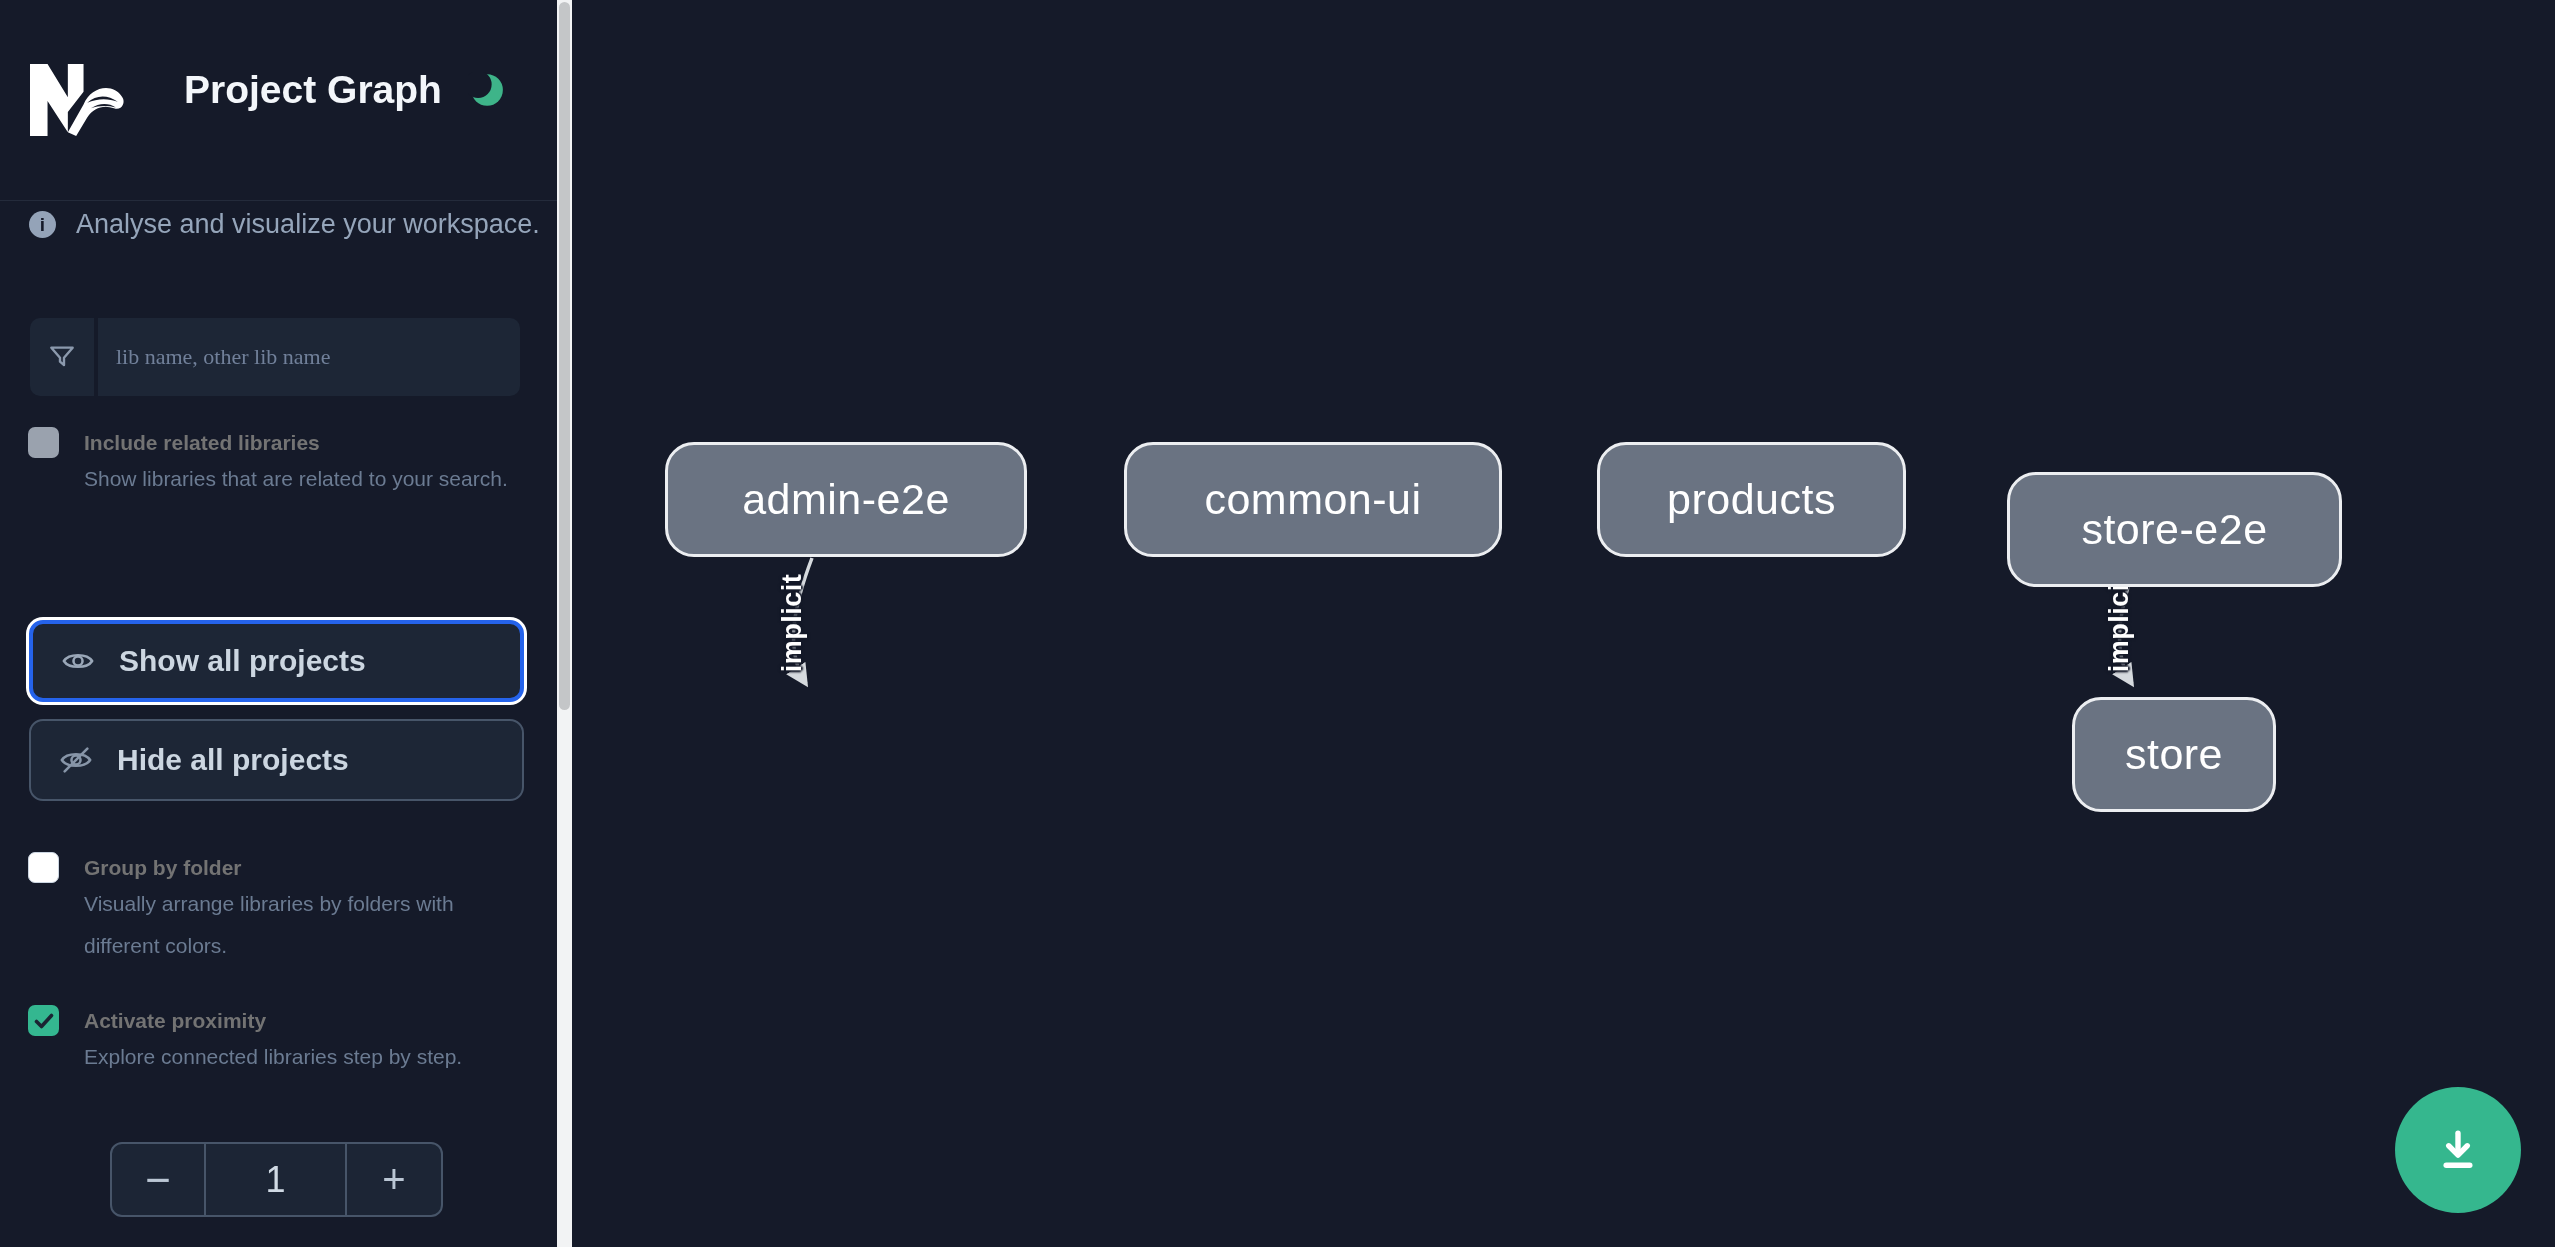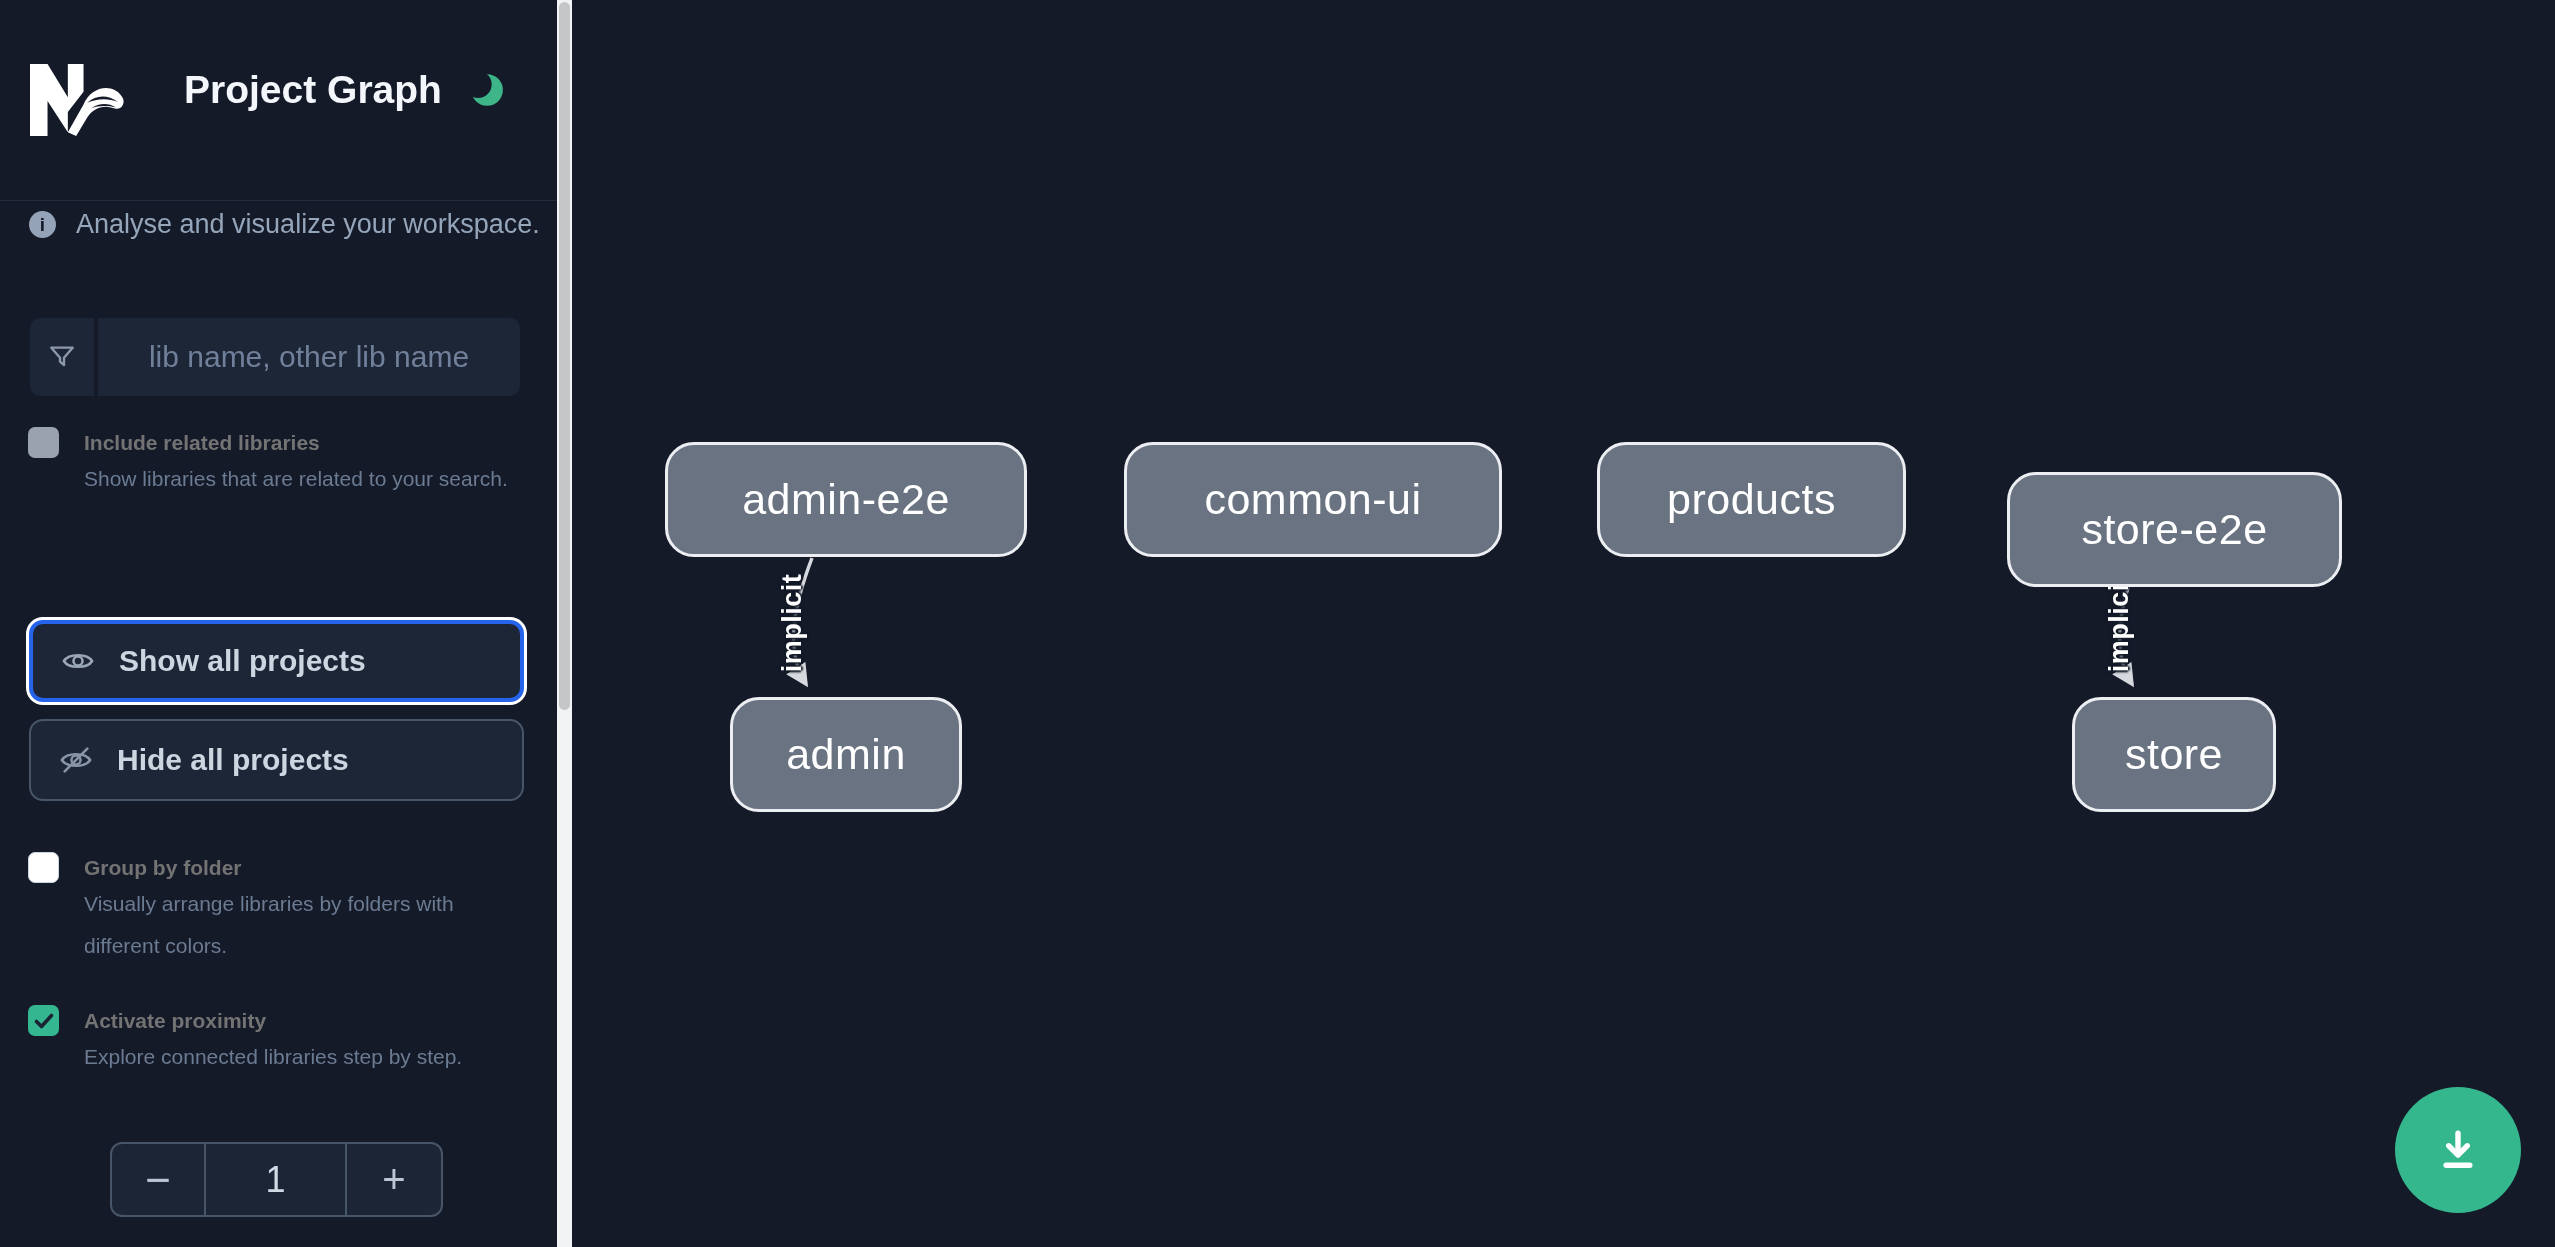--- a/index.html
+++ b/index.html
@@ -29,21 +29,21 @@
   .tagline{position:absolute;left:29px;top:209px;display:flex;align-items:center;gap:20px;
            color:#95a5ba;font-size:27px;}
   .info-icon{width:27px;height:27px;border-radius:50%;background:#94a3b8;color:#151a29;
            display:flex;align-items:center;justify-content:center;font-size:19px;font-weight:700;font-style:normal;}
 
   .search{position:absolute;left:30px;top:318px;width:490px;height:78px;background:#1d2636;
           border-radius:10px;display:flex;align-items:stretch;overflow:hidden;}
   .search .icon-cell{width:64px;display:flex;align-items:center;justify-content:center;
           border-right:4px solid #151a29;}
   .search input{flex:1;background:transparent;border:none;outline:none;color:#cbd5e1;
-          font-size:30px;padding:0 18px;font-family:Liberation Sans, sans-serif;text-align:center;}
+          font-size:22px;padding:0 18px;font-family:Liberation Serif, serif;}
   .search input::placeholder{color:#71809a;}
 
   .opt-row{position:absolute;left:28px;width:500px;}
   .cbx{position:absolute;left:0;top:0;width:31px;height:31px;border-radius:7px;box-sizing:border-box;}
   .cbx.gray{background:#9aa2ae;}
   .cbx.white{background:#ffffff;border:1px solid #cbd5e1;}
   .cbx.green{background:#34b790;display:flex;align-items:center;justify-content:center;}
   .opt-text{position:absolute;left:56px;top:0;width:445px;}
   .opt-label{font-size:21px;font-weight:700;color:#737373;line-height:31px;}
   .opt-desc{font-size:21px;color:#6b7b92;line-height:42px;}
@@ -85,21 +85,20 @@
       <path d="M 2138 558 C 2122 600, 2109 648, 2132 684" fill="none" stroke="#d6dade" stroke-width="3.5" marker-end="url(#arrow)"></path>
     </svg>
 
     <div class="edge-label" style="left:712px;top:601px;">implicit</div>
     <div class="edge-label" style="left:2039px;top:601px;">implicit</div>
 
     <div class="node" style="left:665px;top:442px;width:362px;height:115px;">admin-e2e</div>
     <div class="node" style="left:1124px;top:442px;width:378px;height:115px;">common-ui</div>
     <div class="node" style="left:1597px;top:442px;width:309px;height:115px;">products</div>
     <div class="node" style="left:2007px;top:442px;width:335px;height:115px;margin-top:30px;">store-e2e</div>
-    <div class="node" style="left:730px;top:697px;width:232px;height:115px;">admin</div>
     <div class="node" style="left:2072px;top:697px;width:204px;height:115px;">store</div>
 
     <button class="fab">
       <span>
         <svg width="54" height="54" viewBox="0 0 32 32" fill="none" stroke="#ffffff" stroke-width="3.2" stroke-linecap="round" stroke-linejoin="round">
           <path d="M16 6 V18"></path>
           <path d="M10.5 13.5 L16 19 L21.5 13.5"></path>
           <path d="M9 25 H23"></path>
         </svg>
       </span>

